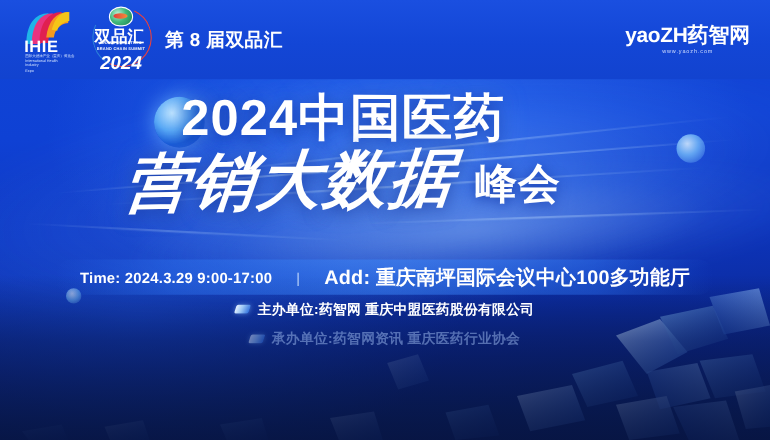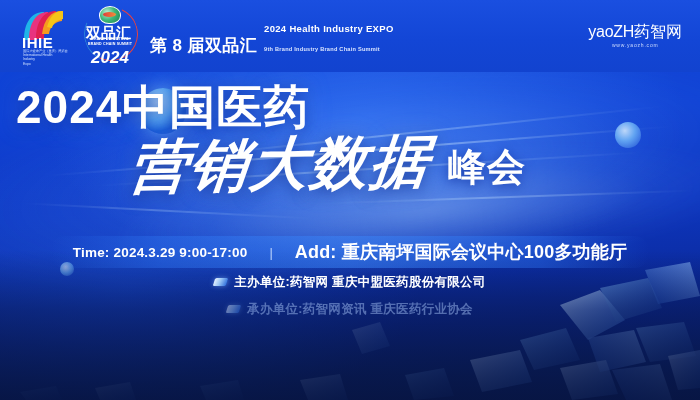--- a/index.html
+++ b/index.html
@@ -66,25 +66,25 @@
   .spc-en{position:absolute;left:0;top:32px;width:56px;text-align:center;font-size:3.6px;font-weight:700;color:#fff;line-height:1.5;letter-spacing:.2px;}
   .spc-yr{position:absolute;left:0;top:43px;width:56px;text-align:center;font-size:17px;font-weight:700;color:#fff;font-style:italic;}
   .hdr-txt{margin-left:12px;flex:1 1 auto;}
   .hdr-l1{font-size:17px;font-weight:700;color:#fff;letter-spacing:.4px;line-height:1.15;white-space:nowrap;}
   .hdr-l2{display:flex;align-items:flex-end;gap:7px;margin-top:2px;}
   .hdr-cn2{font-size:17px;font-weight:700;color:#fff;letter-spacing:.4px;line-height:1.1;white-space:nowrap;}
   .hdr-en{line-height:1.15;padding-bottom:1px;}
   .hdr-en1{font-size:9.5px;font-weight:700;color:#fff;letter-spacing:.3px;white-space:nowrap;}
   .hdr-en2{font-size:5.6px;font-weight:700;color:#dbe6ff;letter-spacing:.25px;white-space:nowrap;}
   .yz{flex:0 0 auto;margin-right:8px;text-align:center;}
-  .yz-main{font-size:16px;font-weight:400;color:#fff;letter-spacing:-.3px;line-height:1;white-space:nowrap;}
+  .yz-main{font-size:19px;font-weight:700;color:#fff;letter-spacing:-.3px;line-height:1;white-space:nowrap;}
   .yz-main .zh{letter-spacing:0;}
   .yz-url{font-size:5px;color:#cfddff;letter-spacing:.8px;margin-top:2px;}
   
-  .title-wrap{position:absolute;left:16px;top:84px;width:624px;z-index:15;}
+  .title-wrap{position:absolute;left:0;top:84px;width:624px;text-align:center;z-index:15;}
   .t1{font-size:46px;font-weight:700;color:#fff;letter-spacing:1px;line-height:1;
     text-shadow:0 2px 14px rgba(10,40,150,.75), 0 0 26px rgba(140,200,255,.35);}
   .t2{margin-top:4px;display:flex;align-items:baseline;justify-content:center;}
   .calli{font-family:"DejaVu Serif", serif;font-size:58px;font-weight:700;color:#fff;
     font-style:italic;letter-spacing:2px;line-height:1.05;
     text-shadow:0 3px 16px rgba(8,35,140,.8), 0 0 22px rgba(150,205,255,.4);
     transform:skewX(-7deg) rotate(-1.2deg);display:inline-block;}
   .t2b{font-size:38px;font-weight:700;color:#fff;letter-spacing:1px;line-height:1;
     margin-left:18px;position:relative;top:-4px;
     text-shadow:0 2px 12px rgba(10,40,150,.7);}
@@ -179,24 +179,20 @@
       <div class="spc-ring"></div>
       <div class="spc-ball"></div>
       <div class="spc-cn">双品汇</div>
       <div class="spc-en">BRAND INDUSTRY&amp;<br>BRAND CHAIN SUMMIT</div>
       <div class="spc-yr">2024</div>
     </div>
 
     <div class="hdr-txt">
       <div class="hdr-l2">
         <span class="hdr-cn2">第 8 届双品汇</span>
-        <span class="hdr-en">
-          <span class="hdr-en1">2024 Health Industry EXPO</span><br>
-          <span class="hdr-en2">9th Brand Industry Brand Chain Summit</span>
-        </span>
       </div>
     </div>
 
     <div class="yz">
       <div class="yz-main"><span>yaoZH</span><span class="zh">药智网</span></div>
       <div class="yz-url">www.yaozh.com</div>
     </div>
   </div>
 
   <div class="title-wrap">

